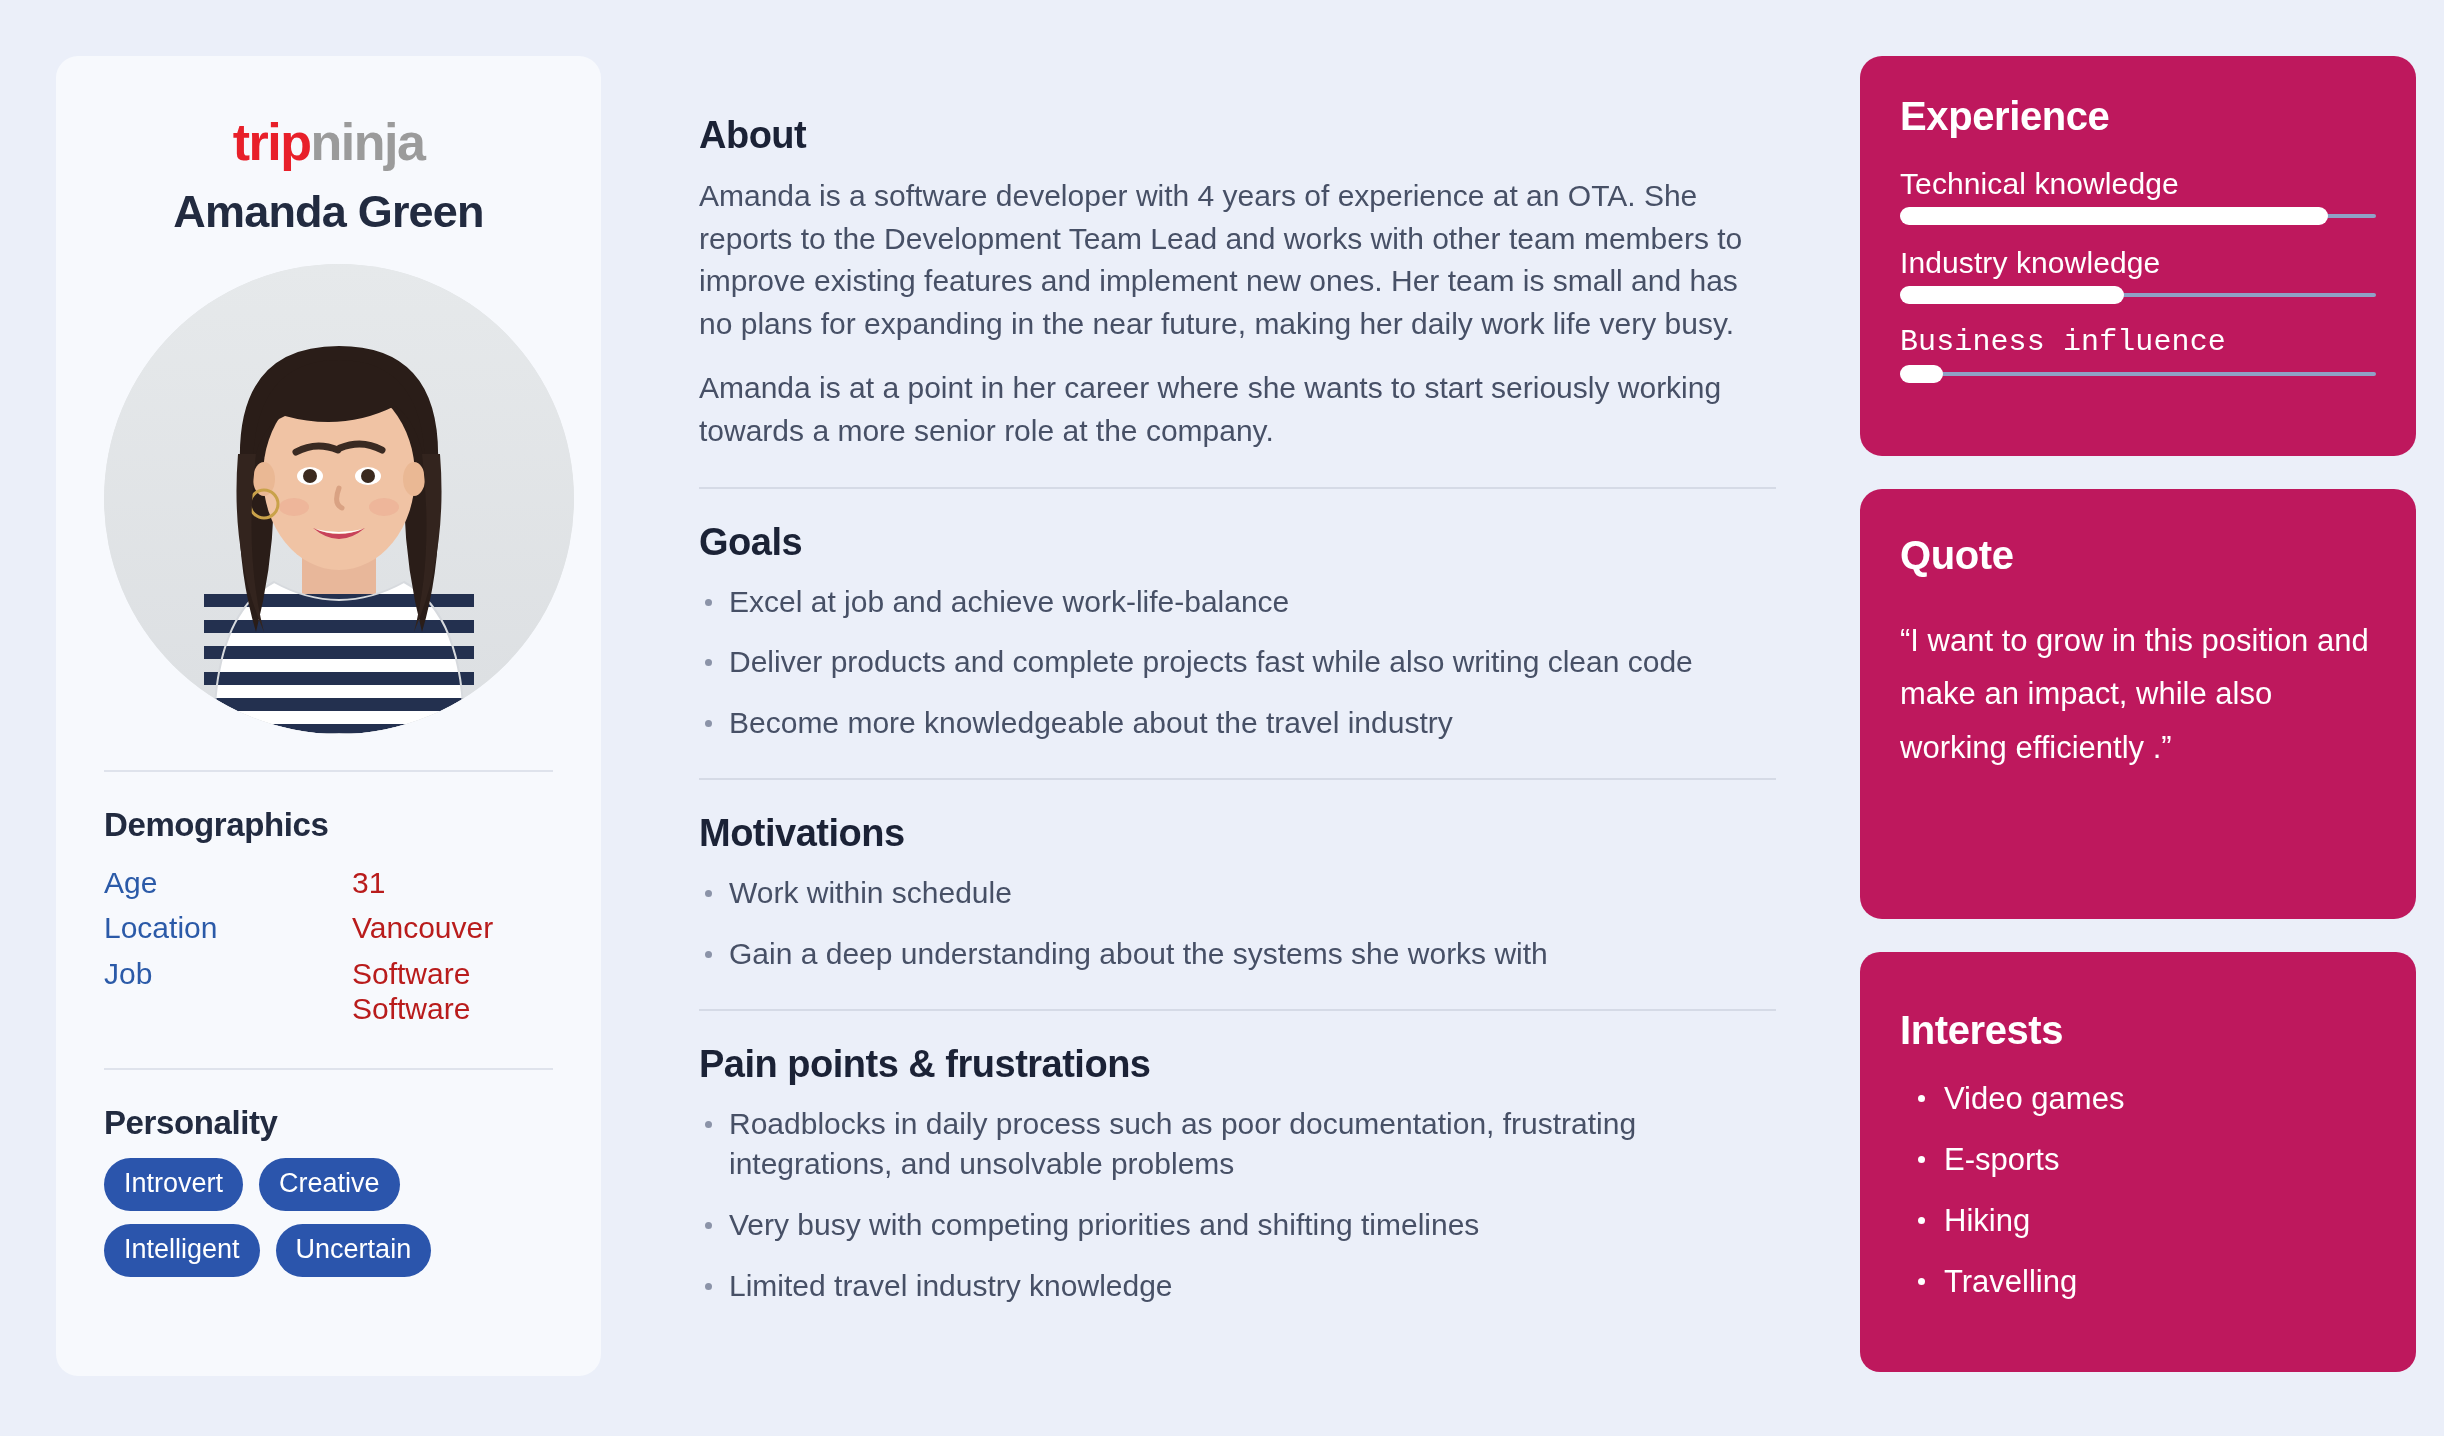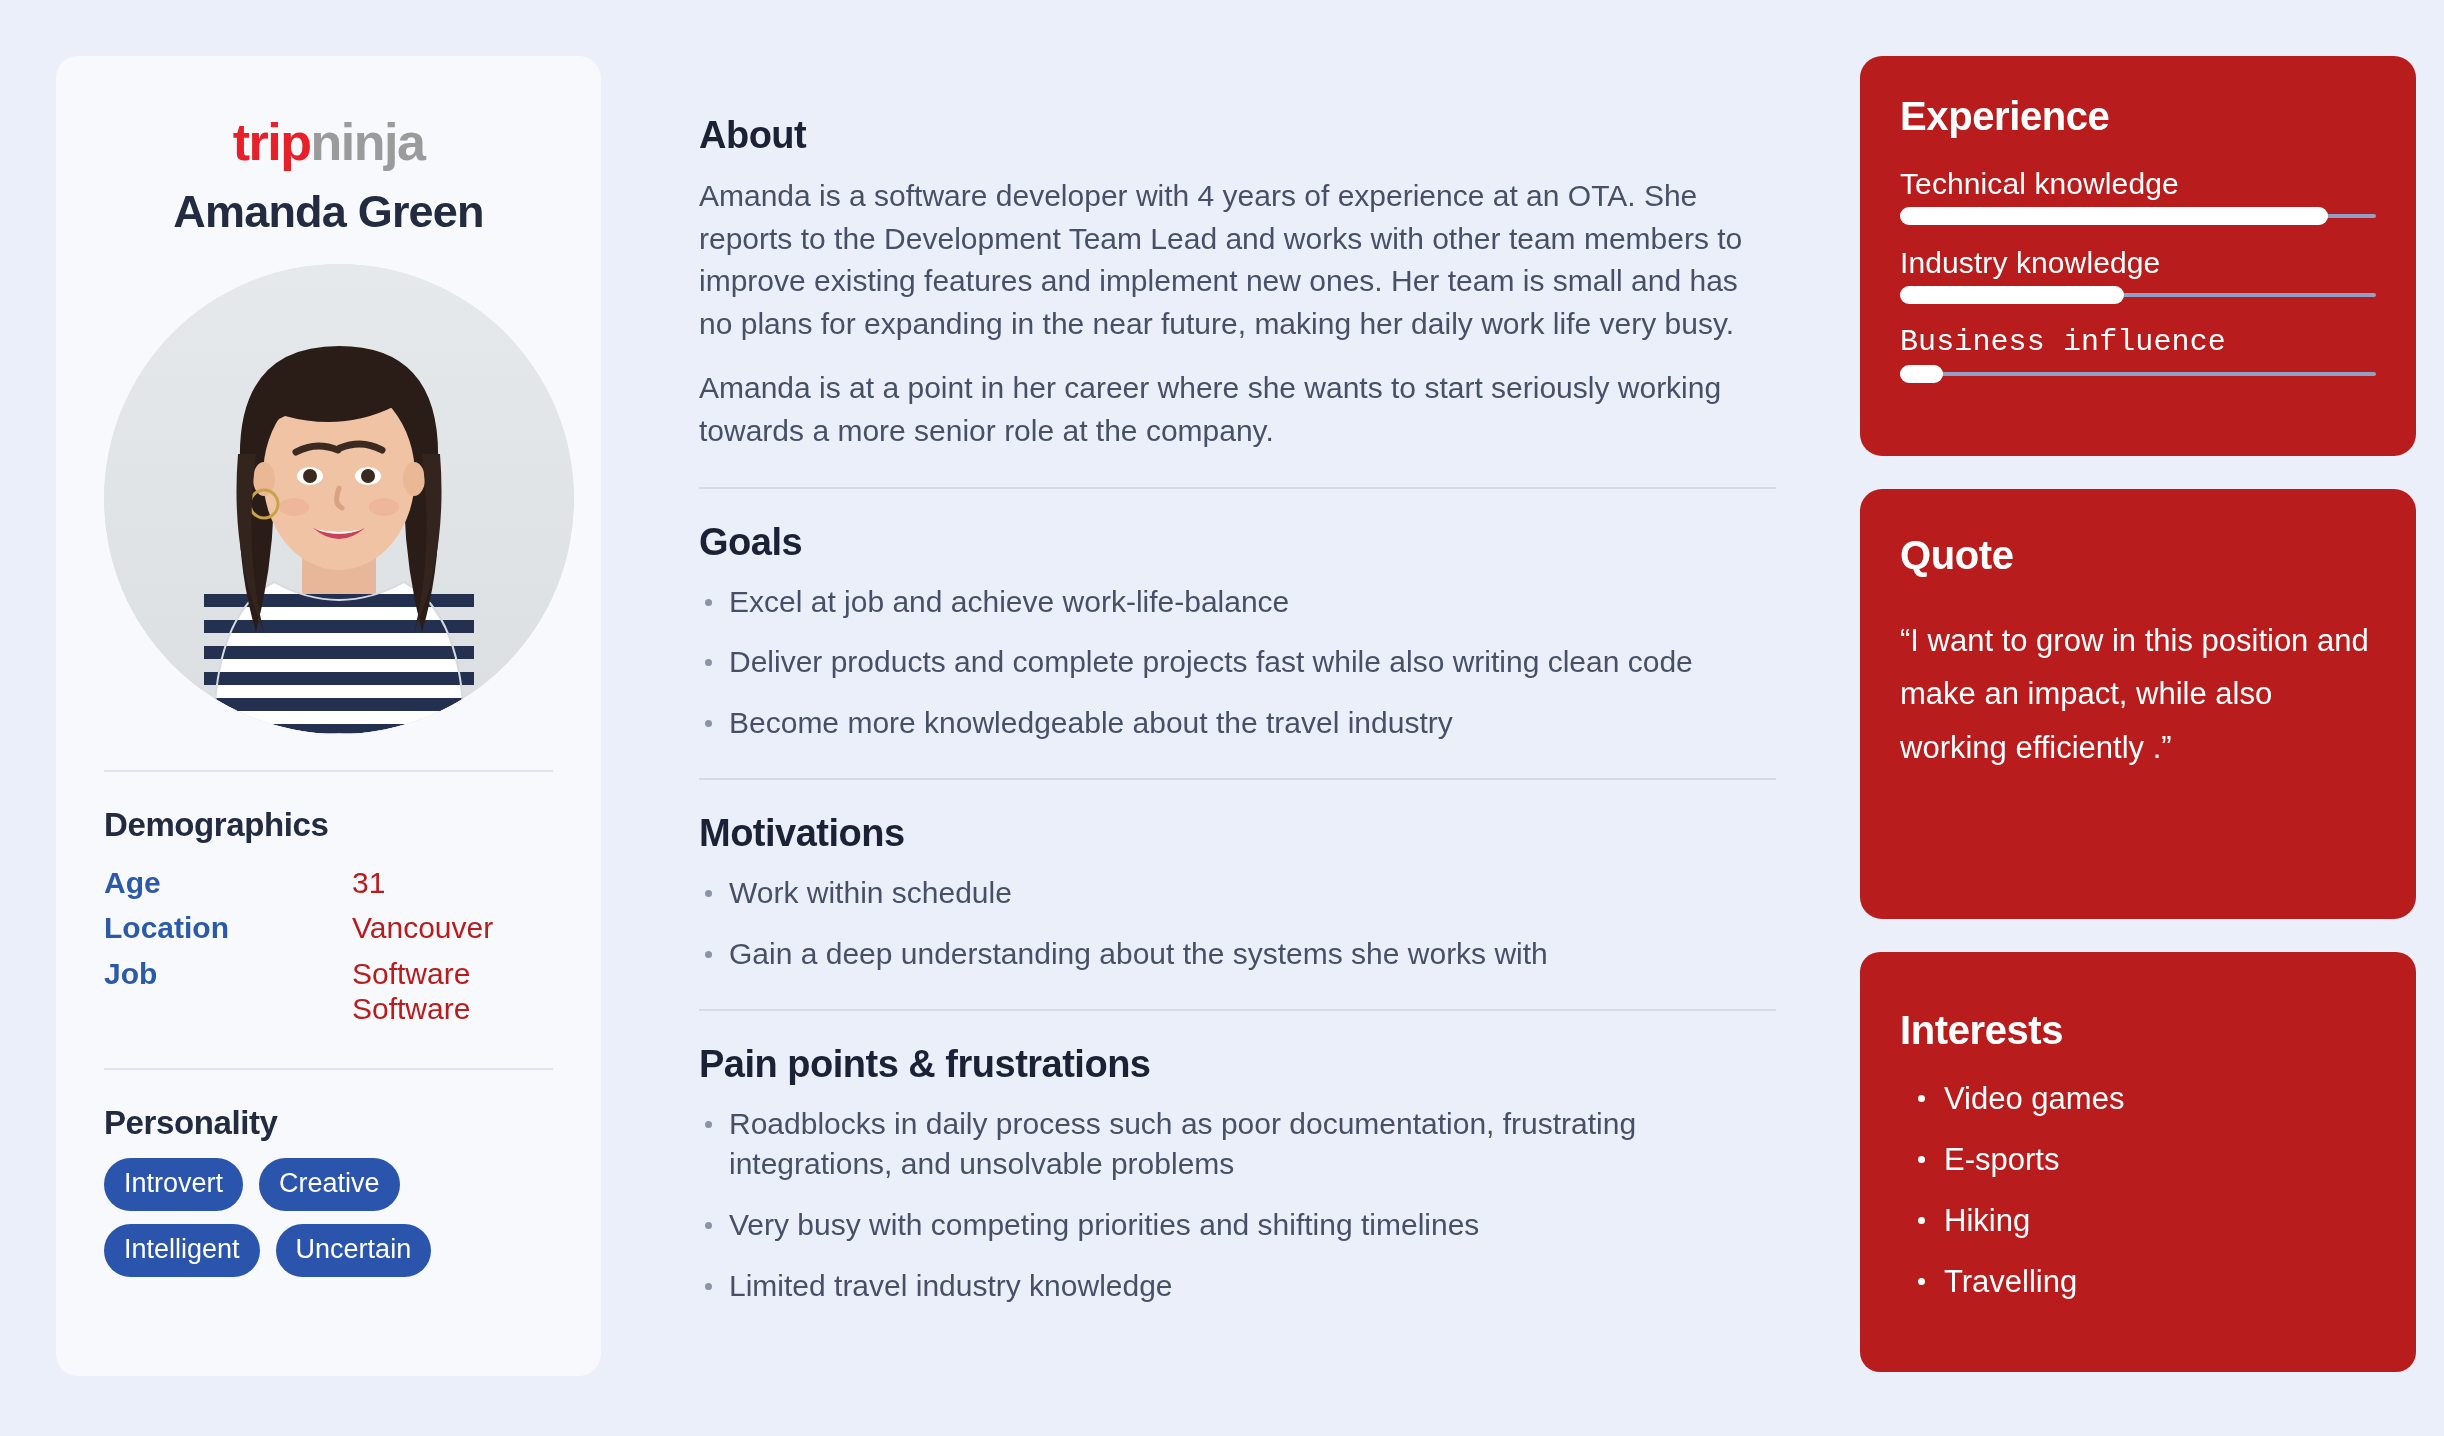--- a/index.html
+++ b/index.html
@@ -83,21 +83,21 @@
 
   .demo-table { width: 100%; border-collapse: collapse; }
   .demo-table td {
     vertical-align: top;
     padding: 5px 0;
     font-size: 30px;
     line-height: 1.18;
   }
   .demo-key {
     color: #2b5aa8;
-    font-weight: 700;
+    font-weight: 400;
     width: 248px;
     white-space: nowrap;
   }
   .demo-val { color: #b91c1c; font-weight: 400; }
 
   .tags {
     display: flex;
     flex-wrap: wrap;
     gap: 13px 16px;
     max-width: 400px;
@@ -169,21 +169,21 @@
   .right-col {
     flex: 0 0 556px;
     width: 556px;
     display: flex;
     flex-direction: column;
     gap: 33px;
     padding-top: 0;
   }
 
   .nav-card {
-    background: #b91c1c;
+    background: #be185d;
     border-radius: 22px;
     color: #ffffff;
     padding: 38px 40px;
   }
   .card-exp { height: 400px; }
   .card-quote { height: 430px; padding-top: 44px; }
   .card-interests { height: 420px; padding-top: 56px; border-radius: 20px; }
 
   .nav-title {
     font-size: 40px;

